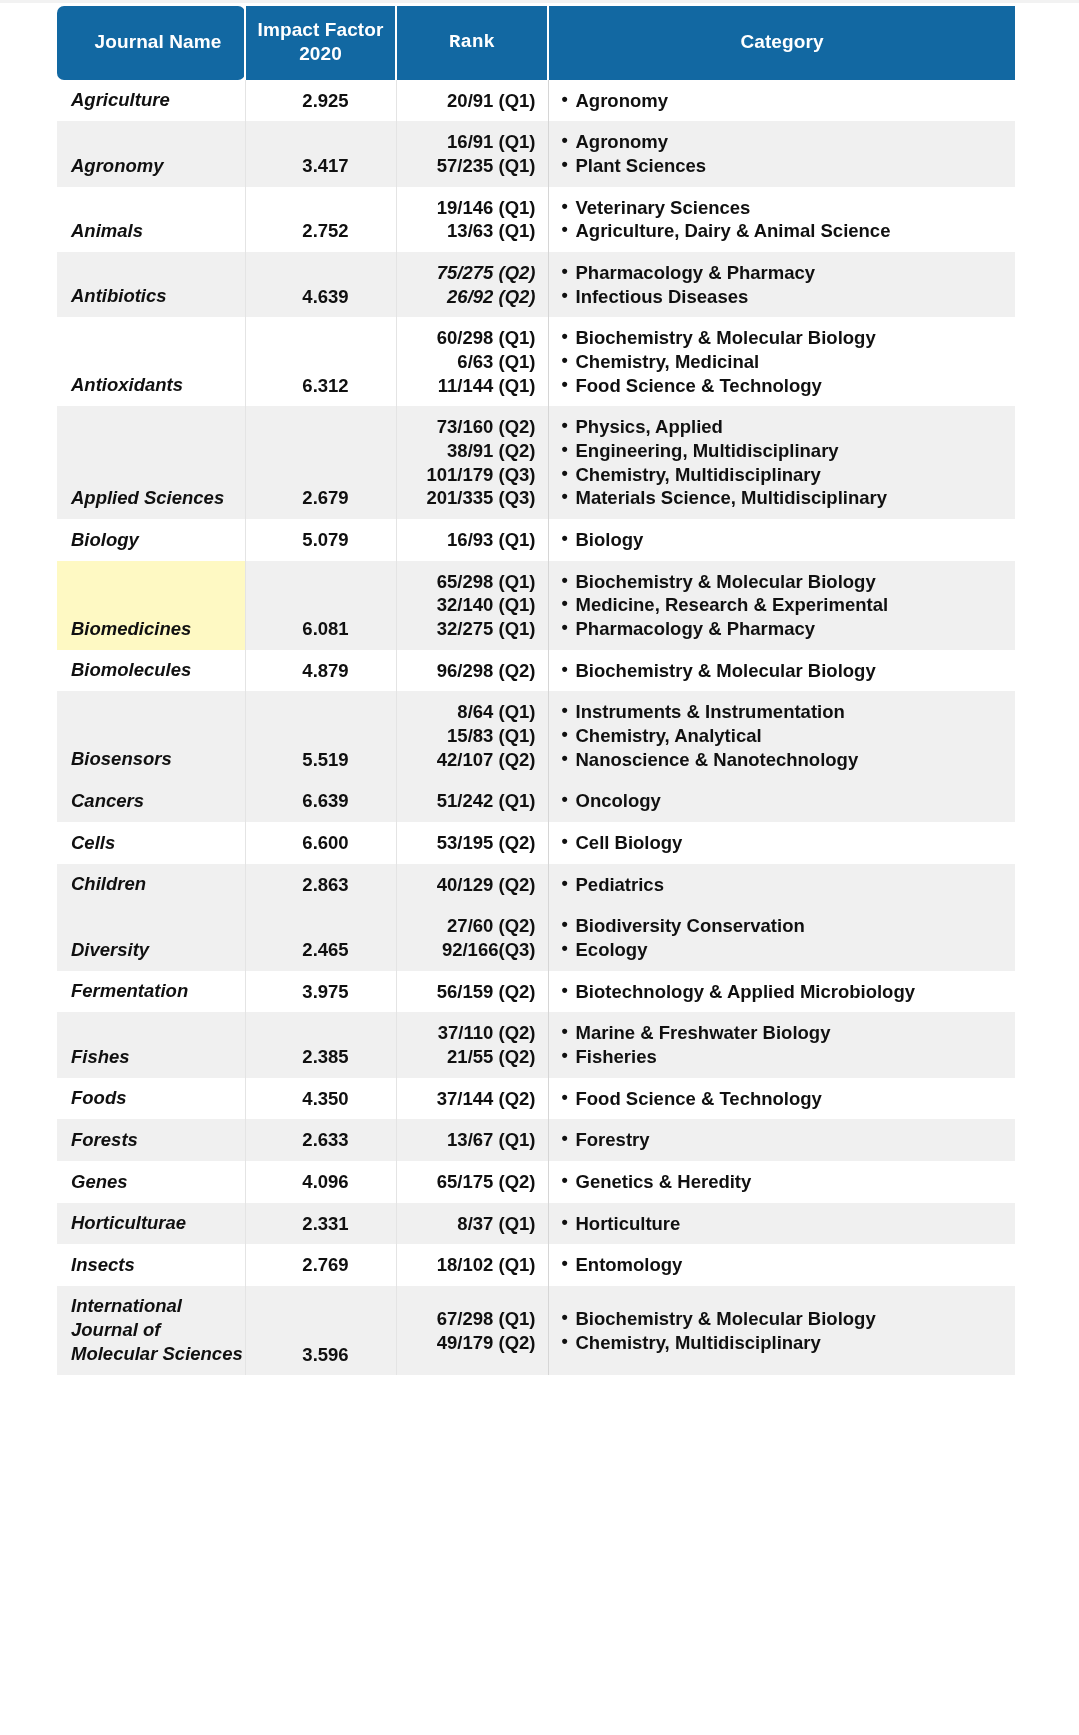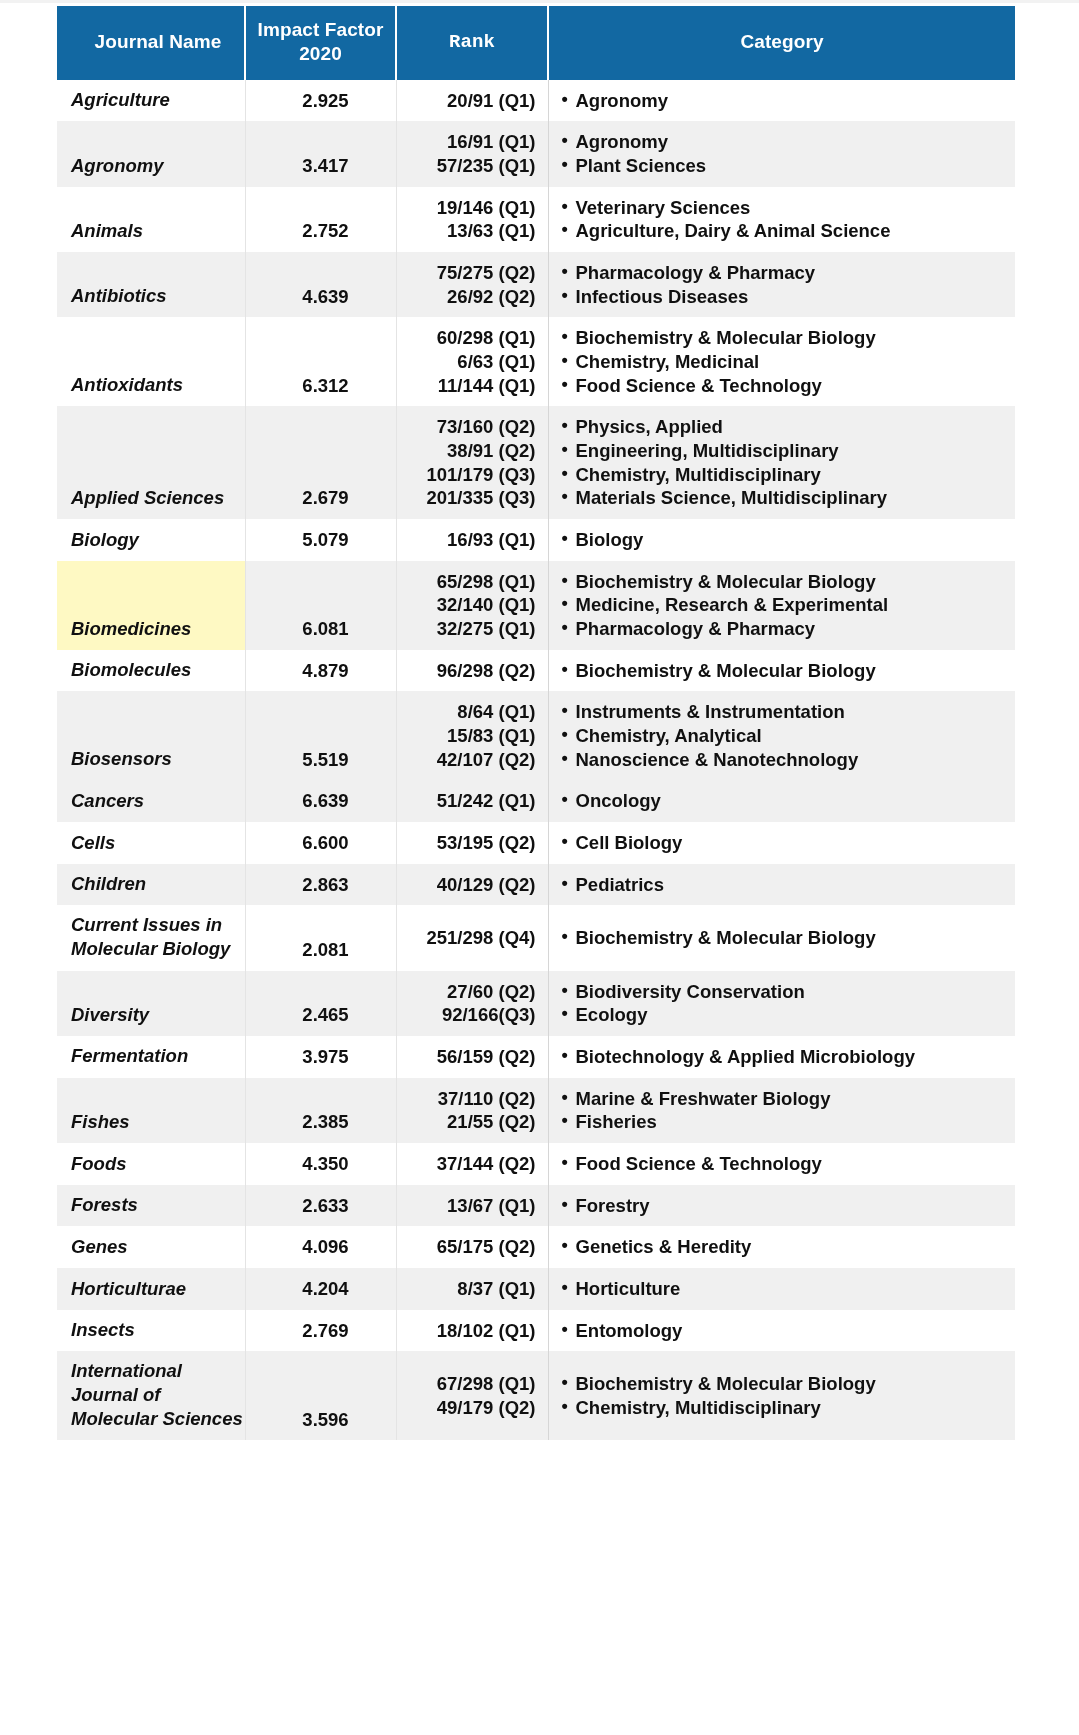--- a/index.html
+++ b/index.html
@@ -60,21 +60,21 @@
     font-weight: bold;
     text-align: center;
     vertical-align: middle;
     padding: 12px 6px 13px 6px;
     border-right: 2px solid #ffffff;
     line-height: 1.28;
     letter-spacing: 0.1px;
     height: 44px;
   }
   thead th:last-child { border-right: none; }
-  thead th.th-name { padding-left: 21px; }
+  thead th.th-name { padding-left: 21px; border-radius: 7px; }
 
   
   tbody td {
     font-size: 18.5px;
     color: #101010;
     line-height: 1.28;
     padding: 0;
     background: transparent;
   }
 
@@ -191,21 +191,21 @@
             <td class="cell-cat">
               <span class="cat-line">Veterinary Sciences</span>
               <span class="cat-line">Agriculture, Dairy &amp; Animal Science</span>
             </td>
           </tr>
           <tr class="band">
             <td class="cell-name" style="background: rgb(240, 240, 240);">
               <span class="line">Antibiotics</span>
             </td>
             <td class="cell-if" style="background: rgb(240, 240, 240);">4.639</td>
-            <td class="cell-rank" style="background: rgb(240, 240, 240);">
+            <td class="cell-rank" style="background: rgb(240, 240, 240); font-style: italic;">
               <span class="line">75/275 (Q2)</span>
               <span class="line">26/92 (Q2)</span>
             </td>
             <td class="cell-cat" style="background: rgb(240, 240, 240);">
               <span class="cat-line">Pharmacology &amp; Pharmacy</span>
               <span class="cat-line">Infectious Diseases</span>
             </td>
           </tr>
           <tr>
             <td class="cell-name">
@@ -326,33 +326,20 @@
               <span class="line">Children</span>
             </td>
             <td class="cell-if" style="background: rgb(240, 240, 240);">2.863</td>
             <td class="cell-rank" style="background: rgb(240, 240, 240); text-align: right;">
               <span class="line">40/129 (Q2)</span>
             </td>
             <td class="cell-cat" style="background: rgb(240, 240, 240);">
               <span class="cat-line">Pediatrics</span>
             </td>
           </tr>
-          <tr>
-            <td class="cell-name">
-              <span class="line">Current Issues in</span>
-              <span class="line">Molecular Biology</span>
-            </td>
-            <td class="cell-if">2.081</td>
-            <td class="cell-rank">
-              <span class="line">251/298 (Q4)</span>
-            </td>
-            <td class="cell-cat">
-              <span class="cat-line">Biochemistry &amp; Molecular Biology</span>
-            </td>
-          </tr>
           <tr class="band">
             <td class="cell-name" style="background: rgb(240, 240, 240);">
               <span class="line">Diversity</span>
             </td>
             <td class="cell-if" style="background: rgb(240, 240, 240);">2.465</td>
             <td class="cell-rank" style="background: rgb(240, 240, 240);">
               <span class="line">27/60 (Q2)</span>
               <span class="line">92/166(Q3)</span>
             </td>
             <td class="cell-cat" style="background: rgb(240, 240, 240);">
@@ -419,21 +406,21 @@
               <span class="line">65/175 (Q2)</span>
             </td>
             <td class="cell-cat">
               <span class="cat-line">Genetics &amp; Heredity</span>
             </td>
           </tr>
           <tr class="band">
             <td class="cell-name" style="background: rgb(240, 240, 240);">
               <span class="line">Horticulturae</span>
             </td>
-            <td class="cell-if" style="background: rgb(240, 240, 240);">4.204</td>
+            <td class="cell-if" style="background: rgb(240, 240, 240);">2.331</td>
             <td class="cell-rank" style="background: rgb(240, 240, 240);">
               <span class="line">8/37 (Q1)</span>
             </td>
             <td class="cell-cat" style="background: rgb(240, 240, 240);">
               <span class="cat-line">Horticulture</span>
             </td>
           </tr>
           <tr>
             <td class="cell-name">
               <span class="line">Insects</span>

